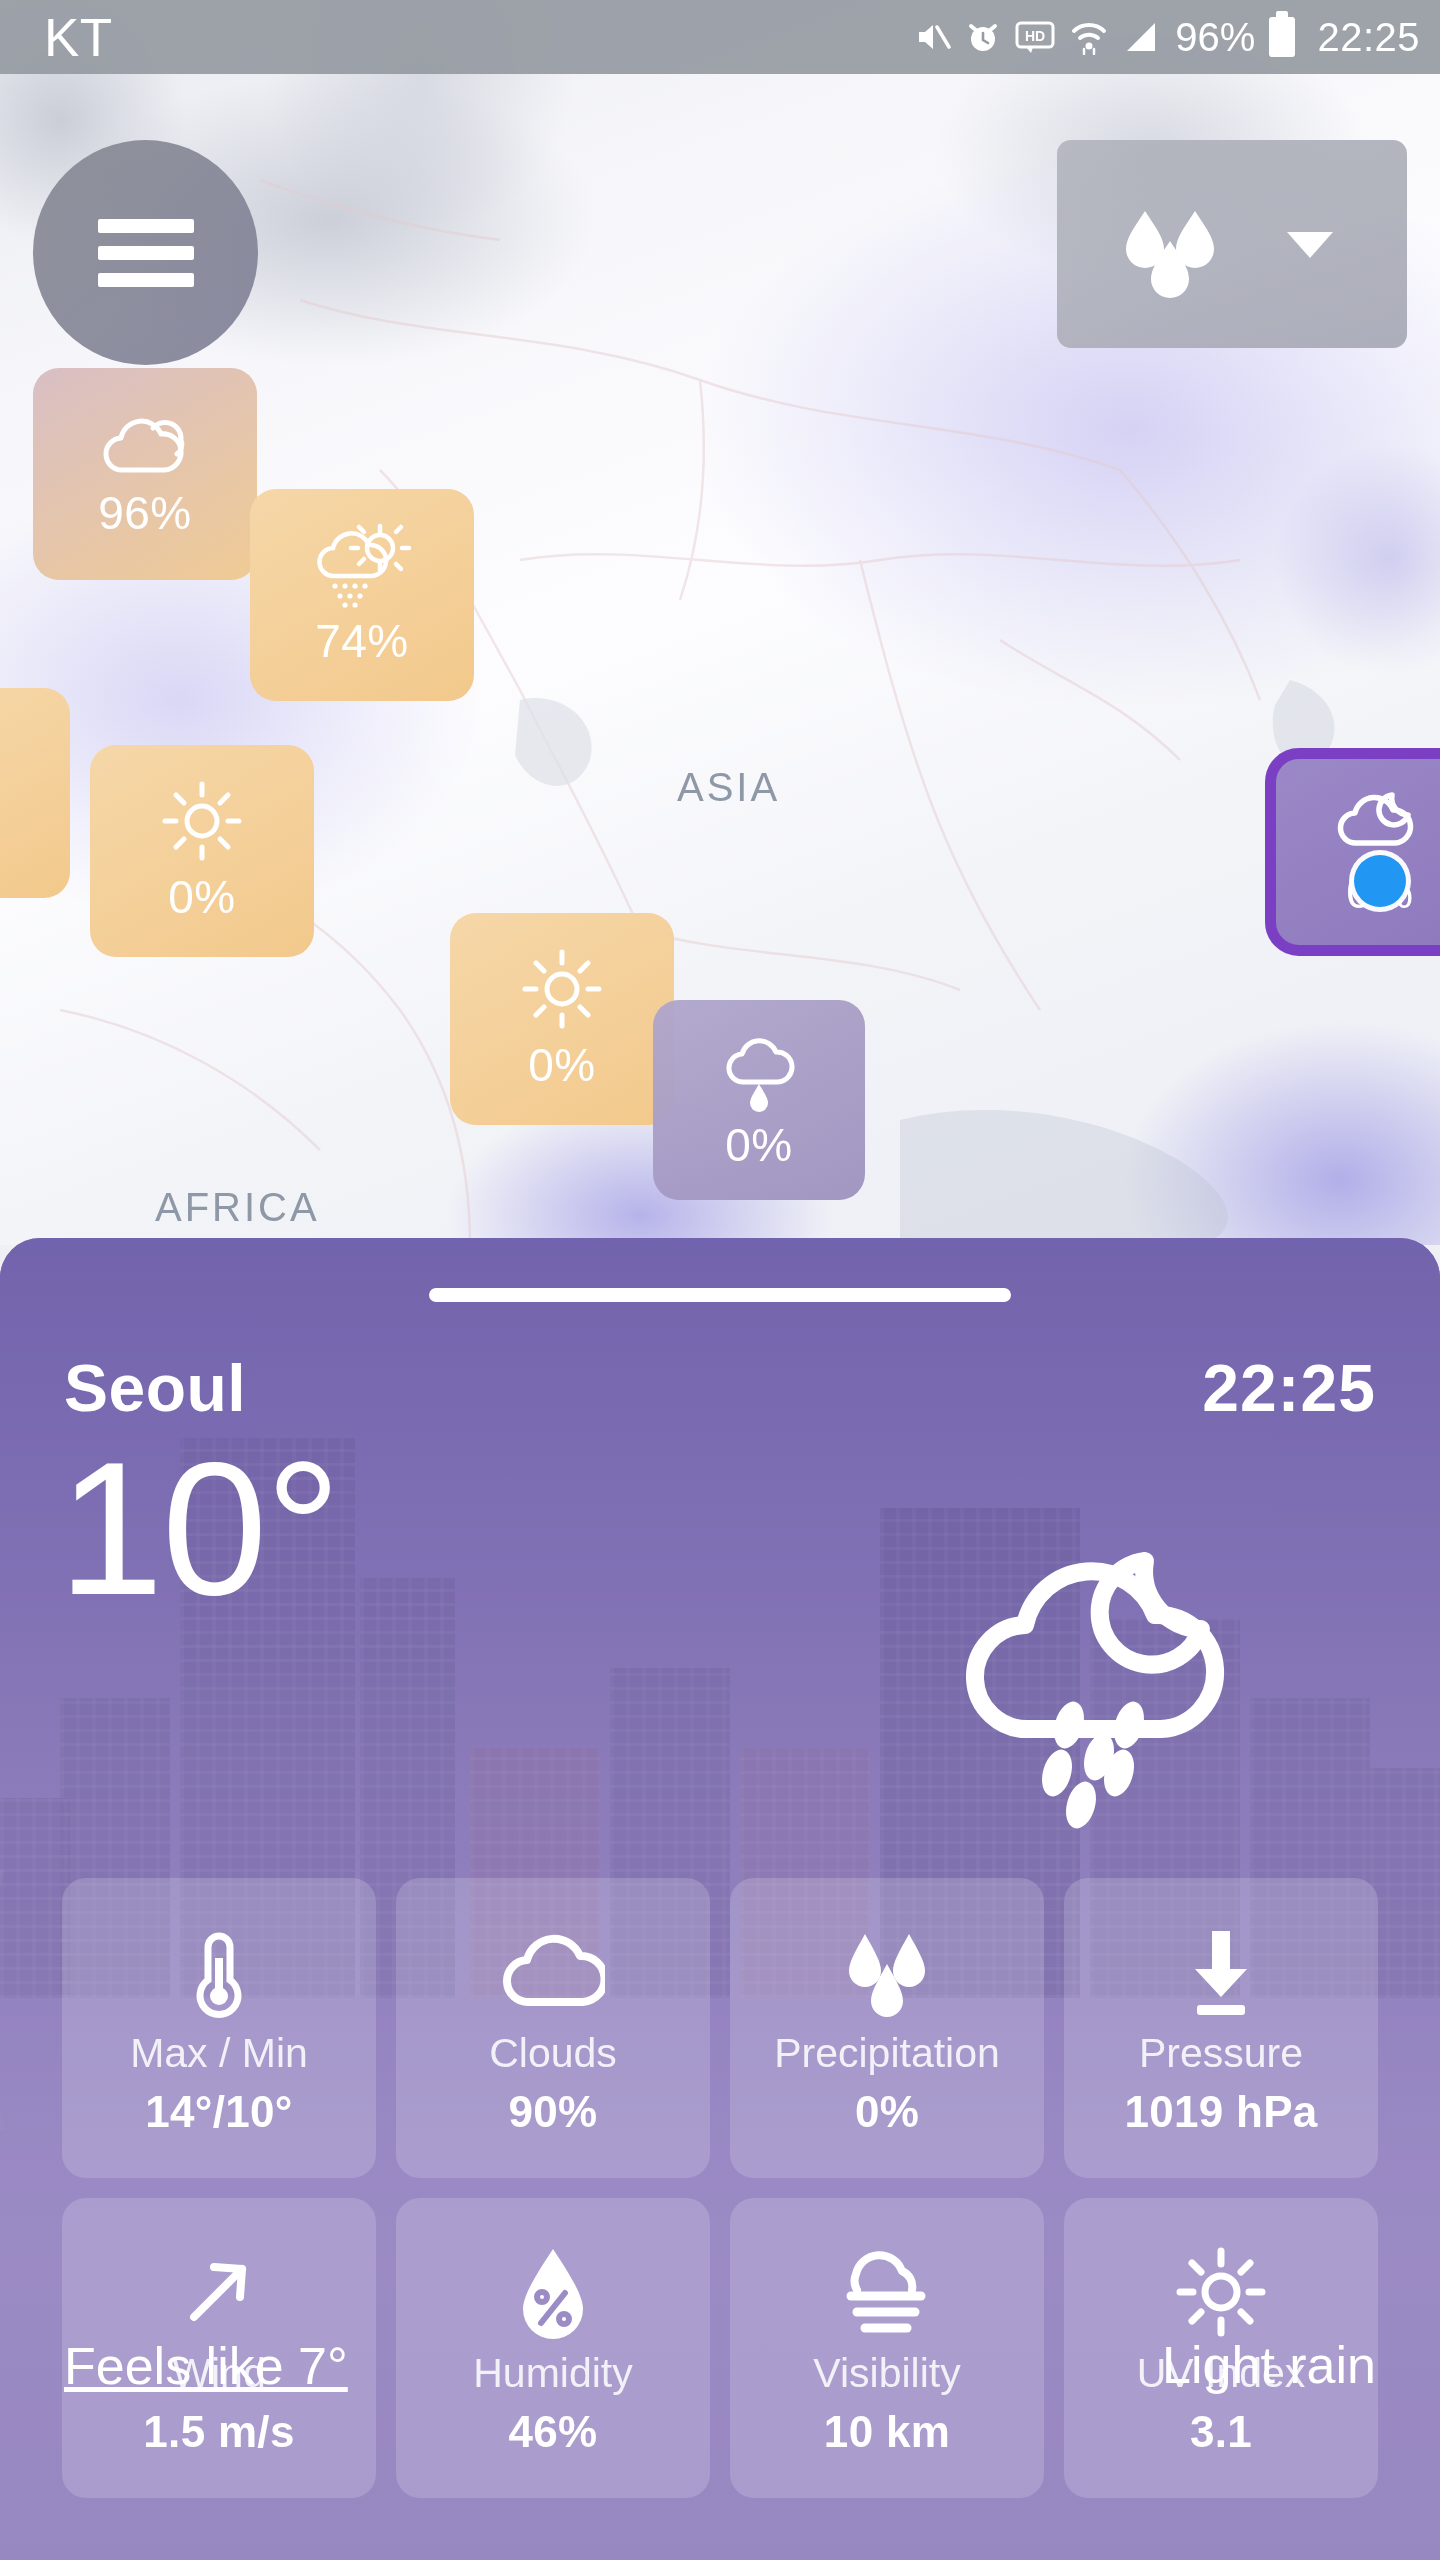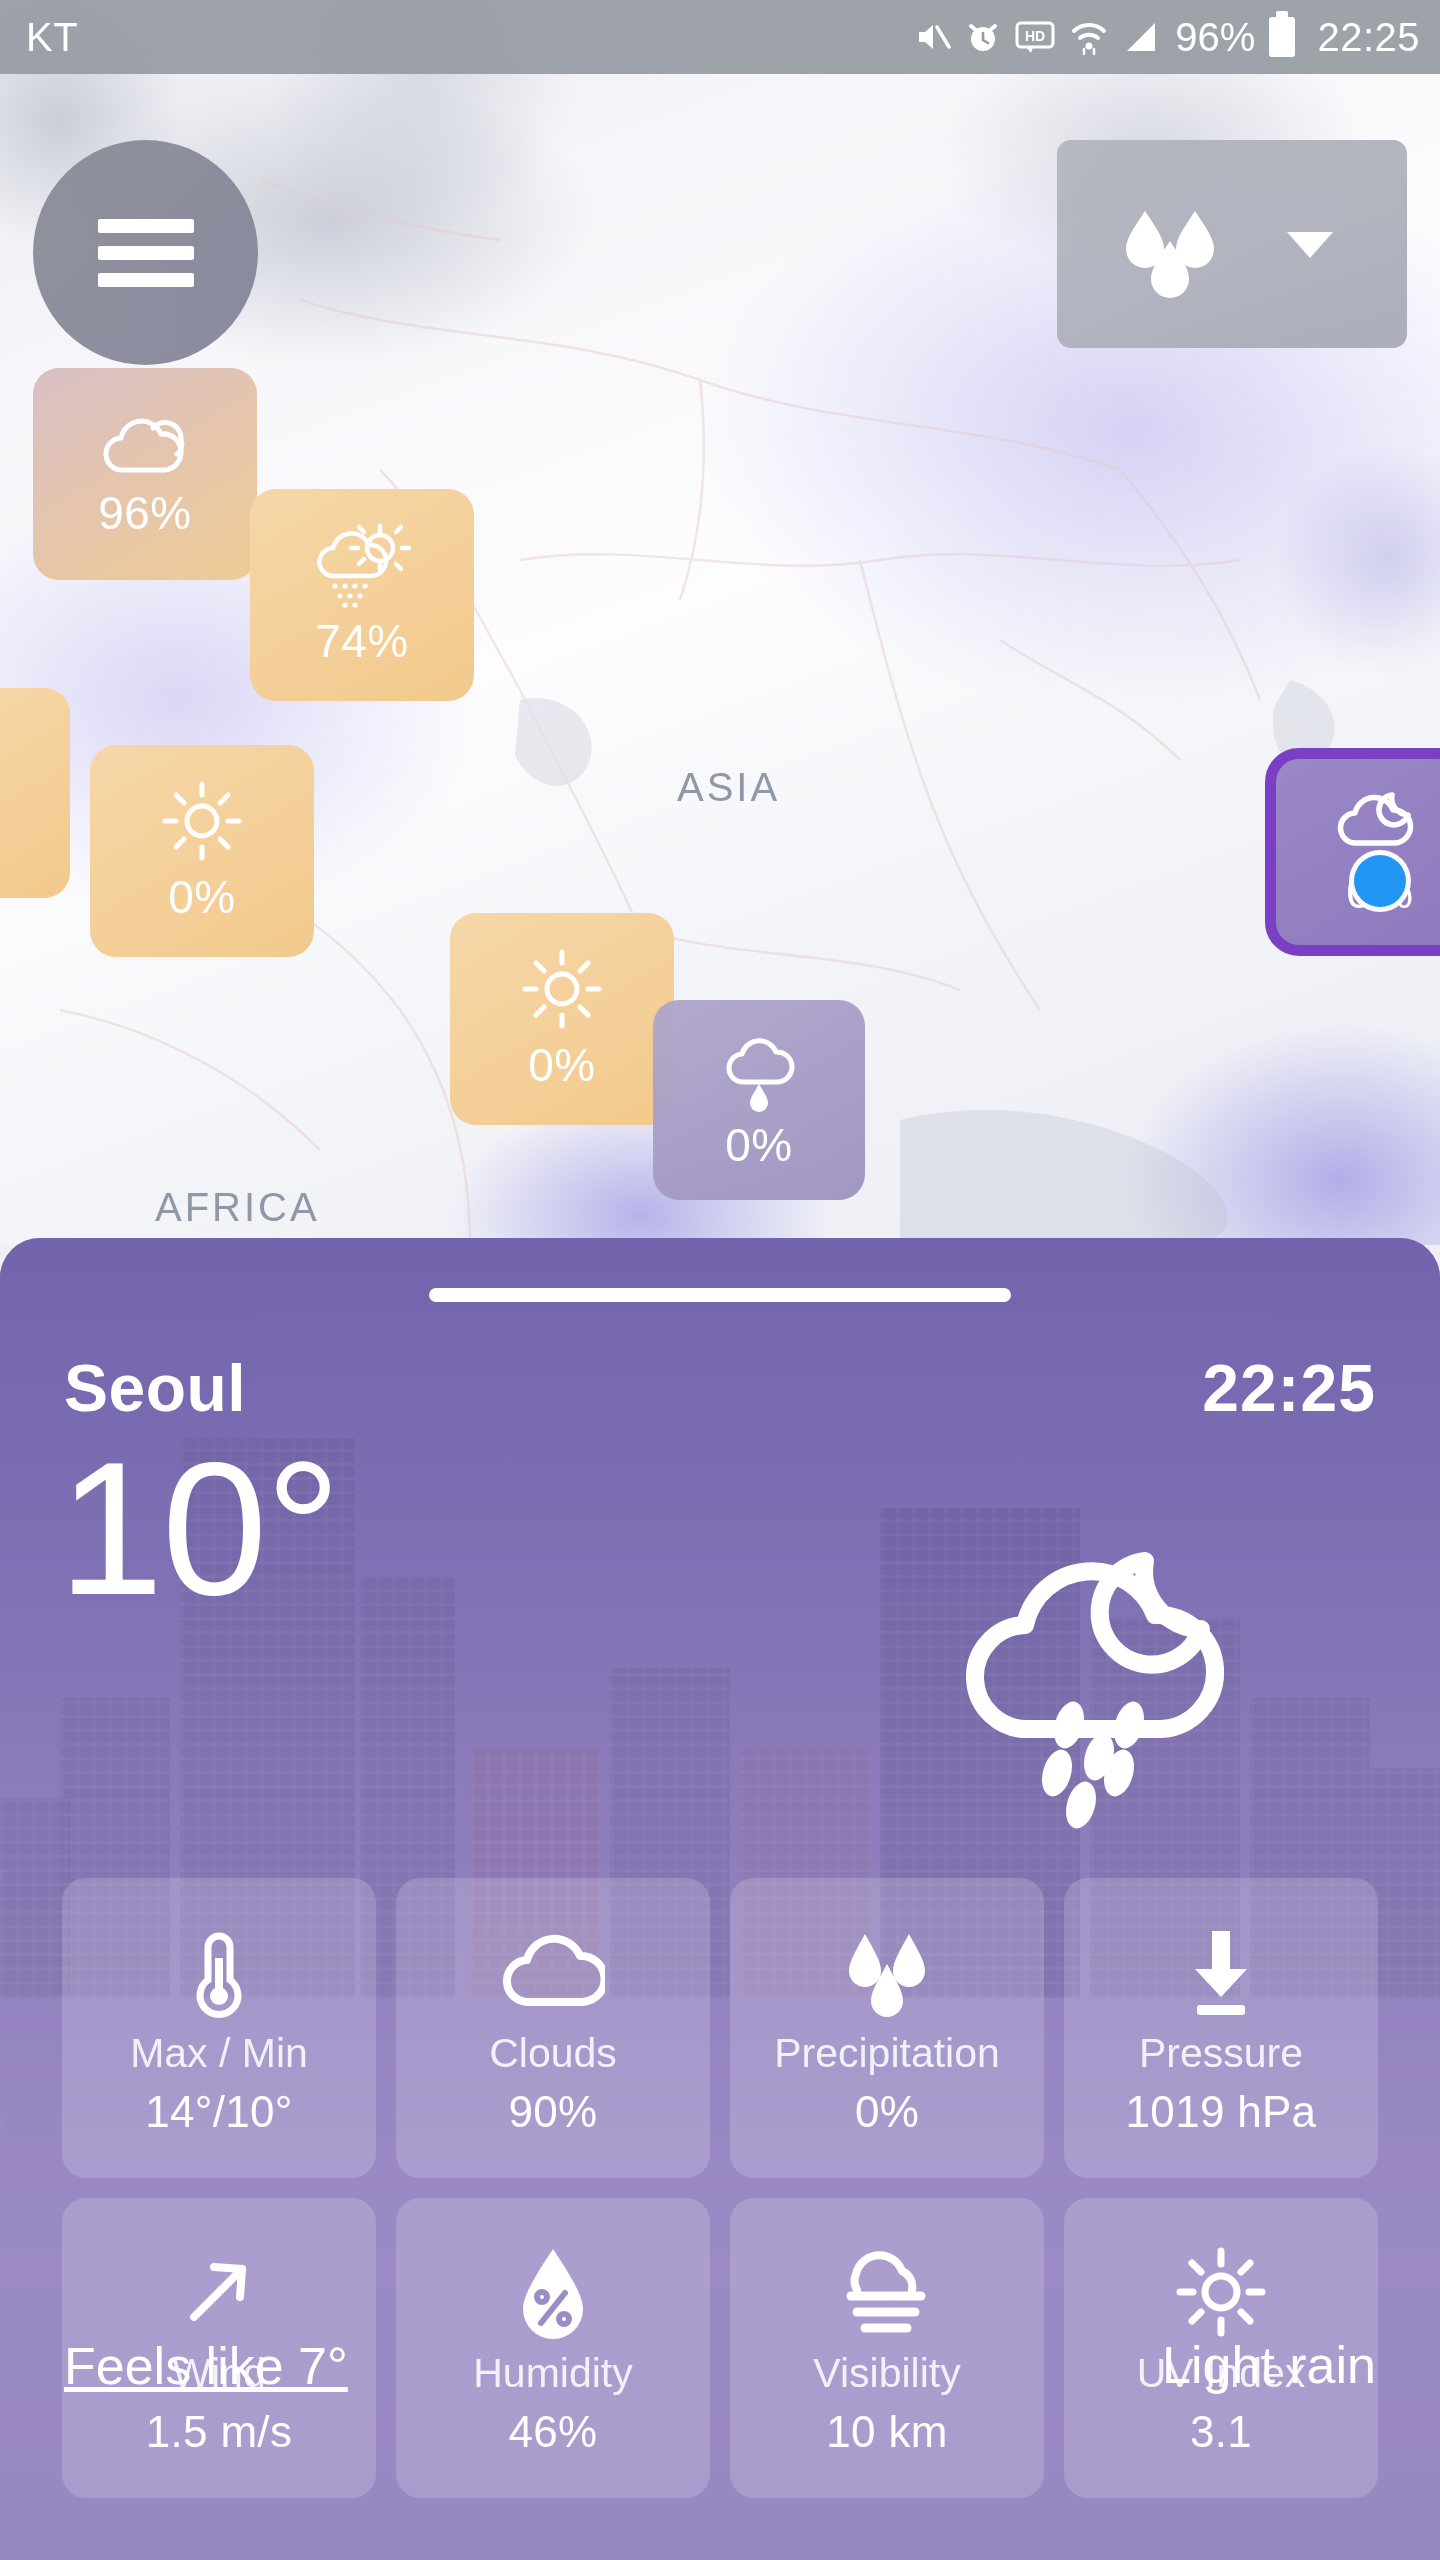--- a/index.html
+++ b/index.html
@@ -11,21 +11,21 @@
   }
   .screen { position:relative; width:1440px; height:2560px; overflow:hidden; }
 
   
   .statusbar {
     position:absolute; top:0; left:0; width:1440px; height:74px;
     background:rgba(150,154,162,0.92);
     display:flex; align-items:center; z-index:60;
     color:#ffffff;
   }
-  .sb-carrier { font-size:40px; margin-left:26px; letter-spacing:.5px; font-weight:400; }
+  .sb-carrier { font-size:53px; margin-left:44px; letter-spacing:.5px; font-weight:400; }
   .sb-right { margin-left:auto; margin-right:20px; display:flex; align-items:center; gap:14px; }
   .sb-icon { display:flex; align-items:flex-start; }
   .sb-battpct { font-size:40px; margin-left:2px; }
   .sb-clock { font-size:40px; margin-left:8px; letter-spacing:.5px; }
   .batt {
     width:26px; height:40px; border-radius:3px; background:#fff; position:relative;
   }
   .batt:before {
     content:""; position:absolute; top:-6px; left:7px; width:12px; height:6px;
     background:#fff; border-radius:2px 2px 0 0;
@@ -161,21 +161,21 @@
     position:absolute; left:62px; top:640px; width:1316px;
     display:grid; grid-template-columns:repeat(4,1fr); gap:20px;
   }
   .tile {
     height:300px; border-radius:24px; background:rgba(255,255,255,0.17);
     display:flex; flex-direction:column; align-items:center; justify-content:center;
     color:#fff;
   }
   .tile .t-icon { height:104px; display:flex; align-items:center; justify-content:center; }
   .tile .t-label { font-size:41px; font-weight:400; color:rgba(255,255,255,0.86); margin-top:6px; }
-  .tile .t-value { font-size:44px; font-weight:400; margin-top:10px; letter-spacing:.3px; }
+  .tile .t-value { font-size:44px; font-weight:700; margin-top:10px; letter-spacing:.3px; }
 </style>
 </head>
 <body>
 
 <div class="screen">
 
   <div class="map">
     <div class="map-haze"></div>
 
     <svg class="map-borders" width="1440" height="1245" viewBox="0 0 1440 1245">

